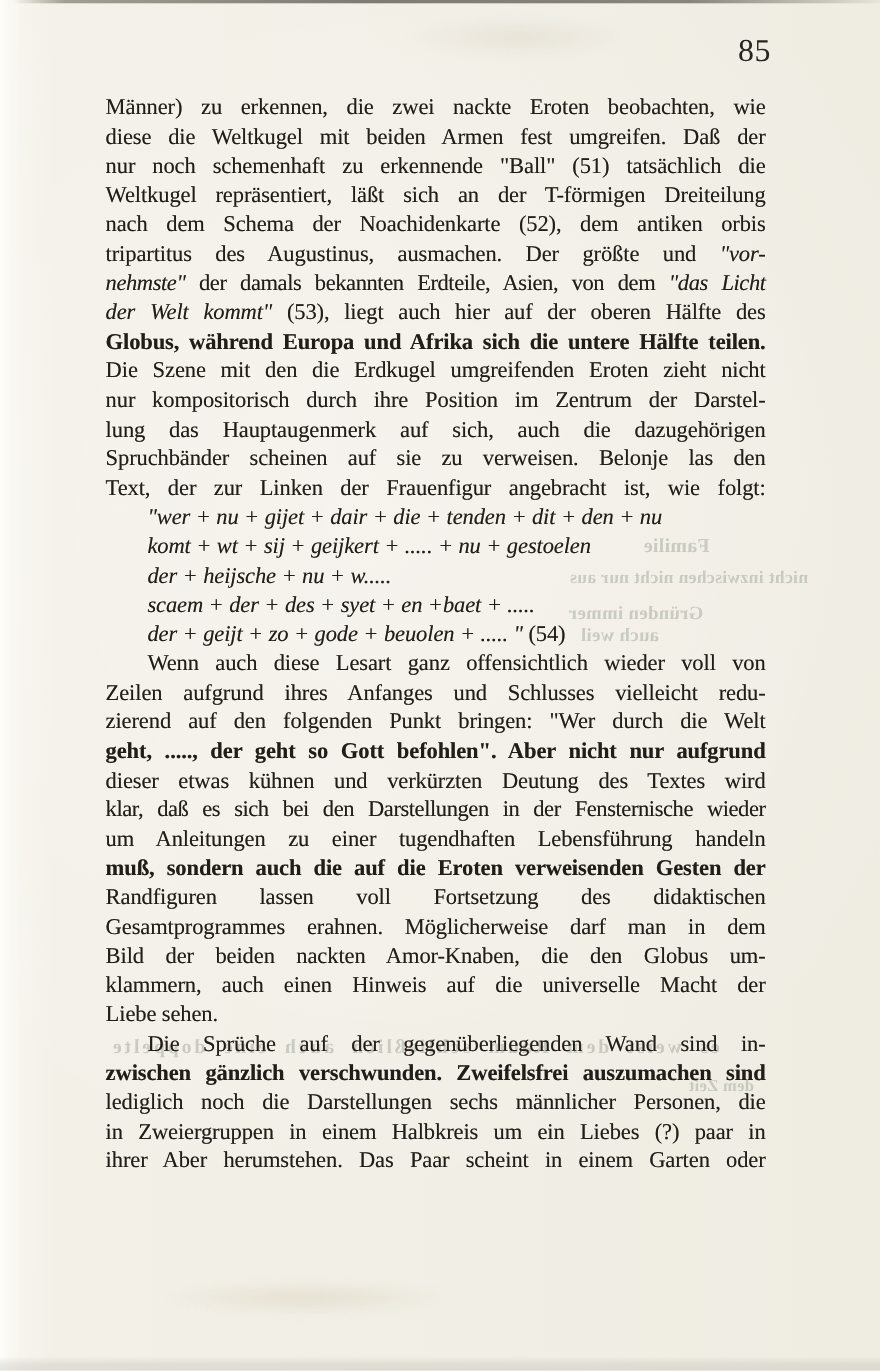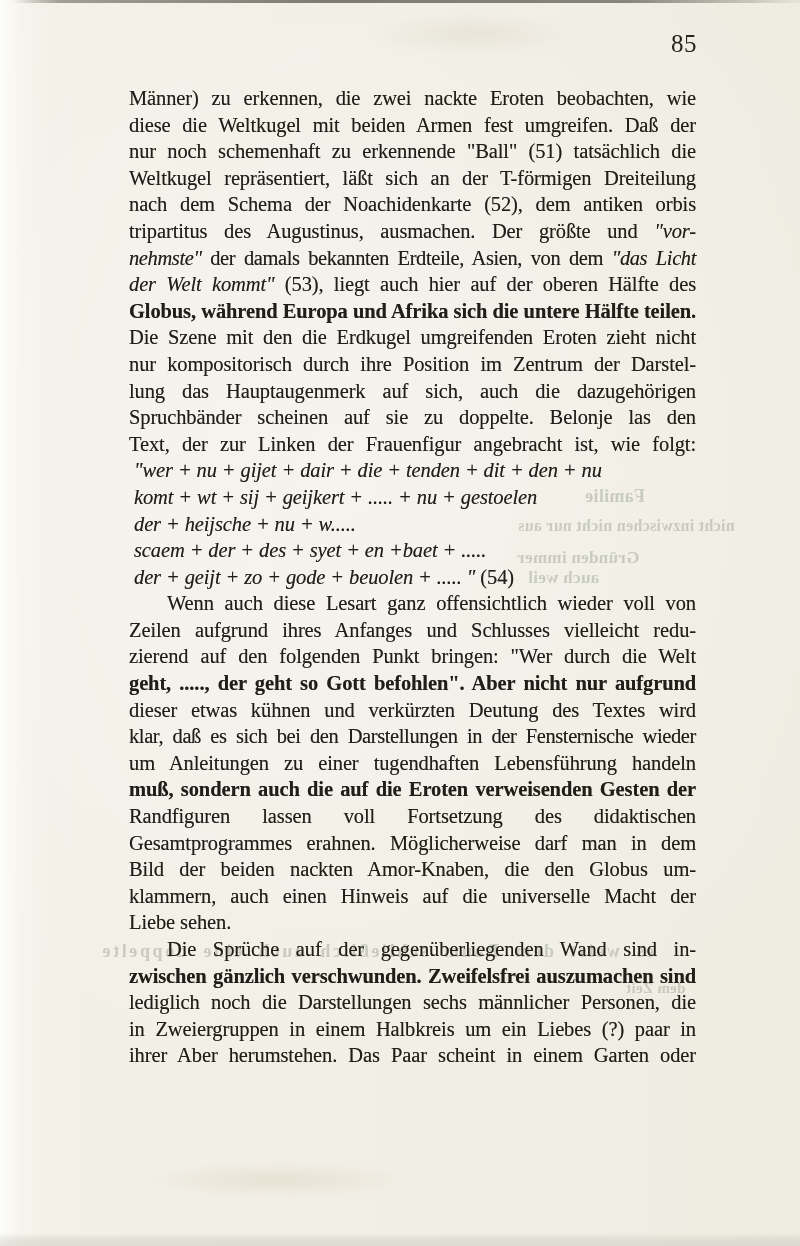--- a/index.html
+++ b/index.html
@@ -56,38 +56,37 @@
     filter: blur(0.7px);
     font-weight: 700;
     white-space: nowrap;
     letter-spacing: 0.3px;
   }
   .ghost.wide { letter-spacing: 2.6px; word-spacing: 7px; }
   
   .page-number {
     position: absolute;
     left: 671px; top: 30px;
-    font-size: 25px;
+    font-size: 29px;
     letter-spacing: 0.5px;
     color: #28251f;
   }
   
   .text-block {
     position: absolute;
     left: 96px; top: 85px; width: 600px;
     font-size: 20.5px;
     color: #211e19;
     text-shadow: 0 0 0.45px rgba(45,38,28,0.55);
   }
   .line {
     height: 26.6px;
     line-height: 26.6px;
     letter-spacing: -0.12px;
     white-space: normal;
-    margin-left: 33px;
   }
   .line.j { text-align: justify; text-align-last: justify; }
   .line.nj { text-align: center; text-align-last: left; }
   .line.verse { margin-left: 38px; font-style: italic; text-align: left; text-align-last: left; }
   .line.c1 { word-spacing: -2px; font-weight: bold; }
   .line.c2 { word-spacing: -3.2px; letter-spacing: -0.4px; }
   .ind { display: inline-block; width: 38px; }
   .b { font-weight: 400; }
   .i { font-style: italic; }
   .r { font-style: normal; }
@@ -118,21 +117,21 @@
       <div class="line j"><span class="">nur noch schemenhaft zu erkennende "Ball" (51) tatsächlich die</span></div>
       <div class="line j"><span class="">Weltkugel repräsentiert, läßt sich an der T-förmigen Dreiteilung</span></div>
       <div class="line j"><span class="">nach dem Schema der </span><span class="b ">Noachidenkarte</span><span class=""> (52), dem antiken </span><span class="b ">orbis</span></div>
       <div class="line j"><span class="b ">tripartitus</span><span class=""> des Augustinus, ausmachen. Der größte und </span><span class="i ">"vor-</span></div>
       <div class="line j c2"><span class="i ">nehmste"</span><span class=""> der damals bekannten Erdteile, Asien, von dem </span><span class="i ">"das Licht</span></div>
       <div class="line j"><span class="i ">der Welt kommt"</span><span class=""> (53), liegt auch hier auf der oberen Hälfte des</span></div>
       <div class="line j c1"><span class="">Globus, während Europa und Afrika sich die untere Hälfte teilen.</span></div>
       <div class="line j"><span class="">Die Szene mit den die Erdkugel umgreifenden Eroten zieht nicht</span></div>
       <div class="line j"><span class="">nur kompositorisch durch ihre Position im Zentrum der Darstel-</span></div>
       <div class="line j"><span class="">lung das Hauptaugenmerk auf sich, auch die dazugehörigen</span></div>
-      <div class="line j"><span class="">Spruchbänder scheinen auf sie zu doppelte. Belonje las den</span></div>
+      <div class="line j"><span class="">Spruchbänder scheinen auf sie zu verweisen. Belonje las den</span></div>
       <div class="line j"><span class="">Text, der zur Linken der Frauenfigur angebracht ist, wie folgt:</span></div>
       <div class="line nj verse"><span class="i ">"wer + nu + gijet + dair + die + tenden + dit + den + nu</span></div>
       <div class="line nj verse"><span class="i ">komt + wt + sij + geijkert + ..... + nu + gestoelen</span></div>
       <div class="line nj verse"><span class="i ">der + heijsche + nu + w.....</span></div>
       <div class="line nj verse"><span class="i ">scaem + der + des + syet + en +baet + .....</span></div>
       <div class="line nj verse"><span class="i ">der + geijt + zo + gode + beuolen + ..... " </span><span class="r">(54)</span></div>
       <div class="line j"><span class="ind"></span><span class="">Wenn auch diese Lesart ganz offensichtlich wieder voll von</span></div>
       <div class="line j"><span class="">Zeilen aufgrund ihres Anfanges und Schlusses vielleicht redu-</span></div>
       <div class="line j"><span class="">zierend auf den folgenden Punkt bringen: "Wer durch die Welt</span></div>
       <div class="line j c1"><span class="">geht, ....., der geht so Gott befohlen". Aber nicht nur aufgrund</span></div>

